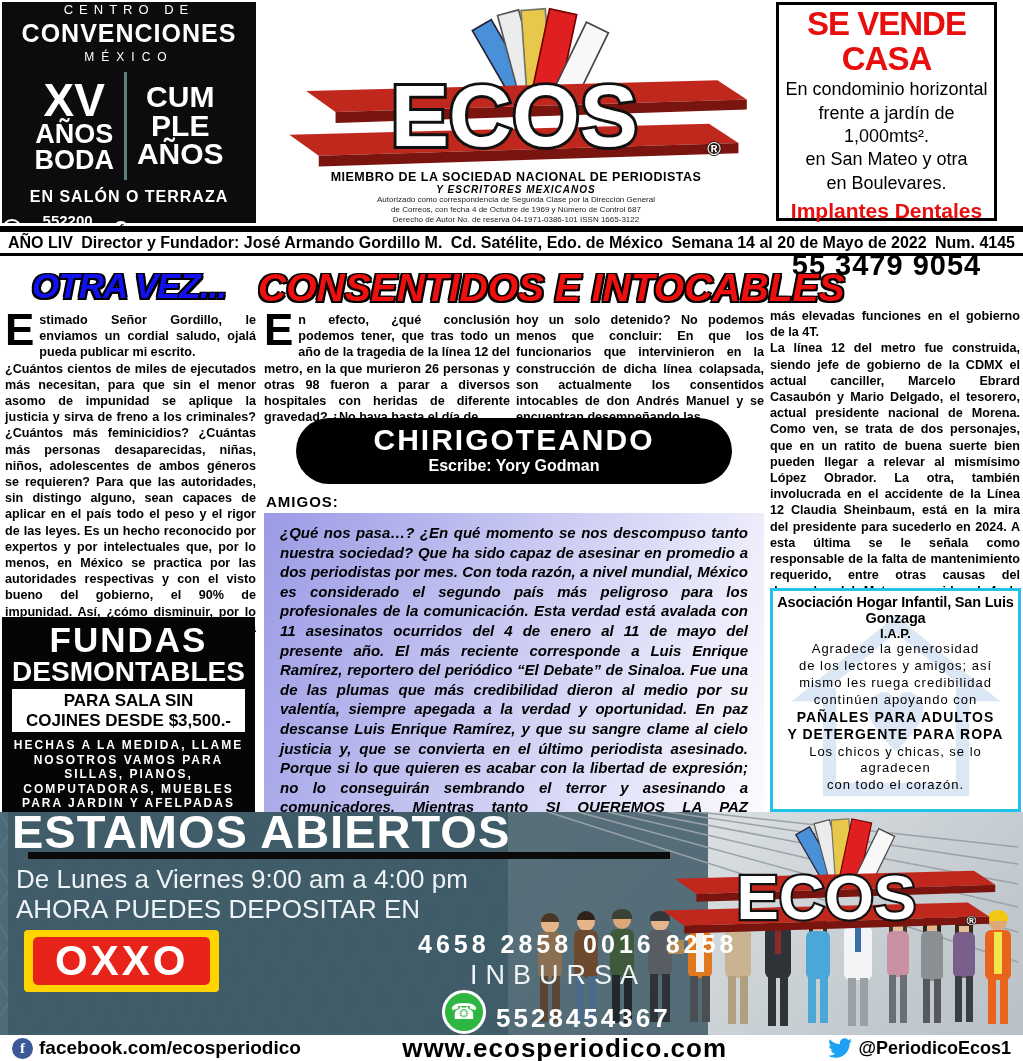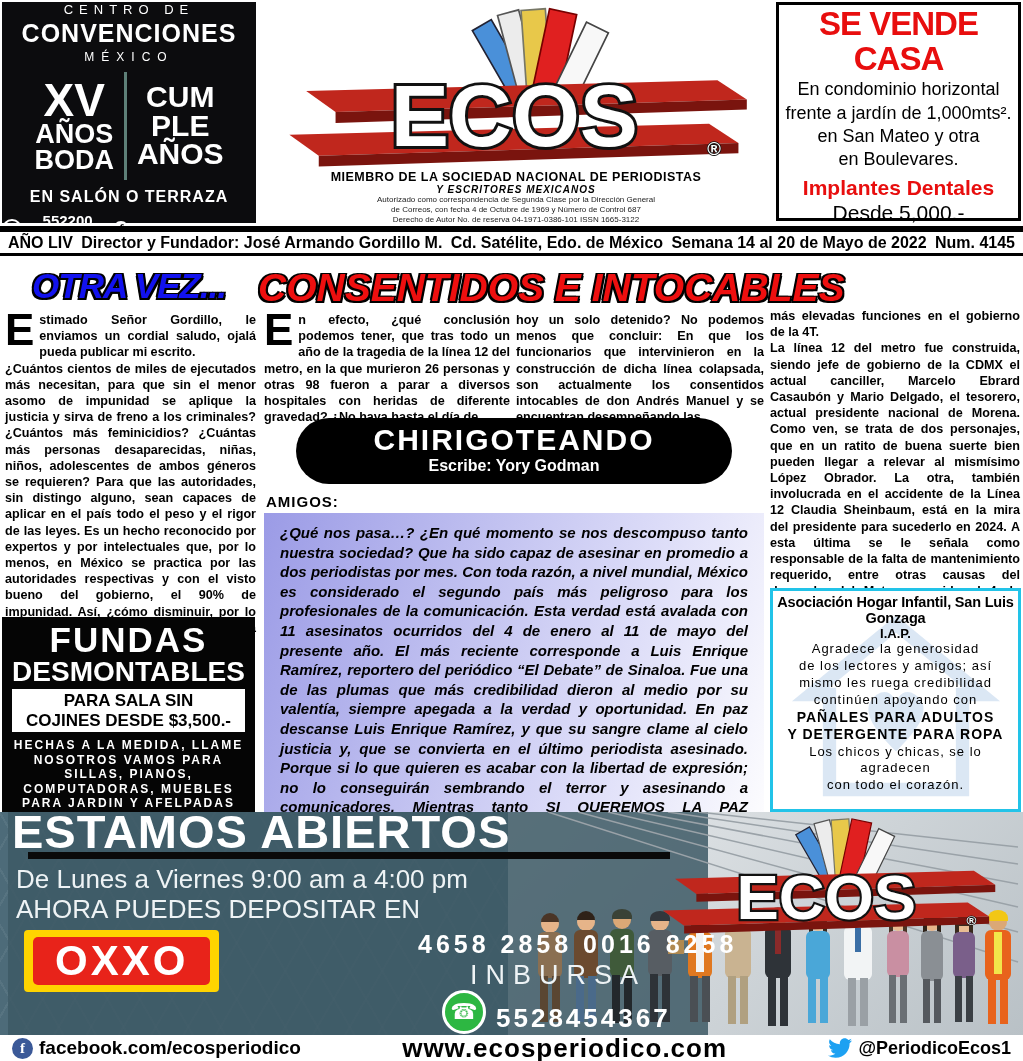--- a/index.html
+++ b/index.html
@@ -17,21 +17,21 @@
   .conv-mid{font-size:27px;}
   .conv-cum{font-size:30px;}
   .conv-div{width:3px;height:108px;background:#5e8078;}
   .conv-tag{font-size:16px;font-weight:bold;margin-top:8px;letter-spacing:1px;}
   .conv-contact{display:flex;justify-content:center;align-items:center;gap:5px;margin-top:6px;
                 font-size:15px;font-weight:bold;}
   .ring-icon{display:inline-flex;width:17px;height:17px;border:2px solid #fff;border-radius:50%;
              align-items:center;justify-content:center;font-size:10px;line-height:1;}
   .fb-dot{display:inline-flex;width:17px;height:17px;background:#fff;color:#0c0c0e;border-radius:50%;
           align-items:center;justify-content:center;font-weight:bold;font-size:13px;font-family:"Liberation Serif",serif;}
-  #casa-ad{position:absolute;left:776px;top:2px;width:245px;height:219px;border:3px solid #000;
+  #casa-ad{position:absolute;left:776px;top:2px;width:221px;height:219px;border:3px solid #000;
            box-sizing:border-box;background:#fff;text-align:center;padding-top:2px;}
   .casa-title{color:#e80e0e;font-size:33px;font-weight:bold;letter-spacing:-1px;line-height:1.05;}
   .casa-body{font-size:18px;line-height:1.3;margin-top:2px;}
   .casa-imp{color:#e80e0e;font-size:21px;font-weight:bold;margin-top:4px;}
   .casa-desde{font-size:21px;margin-top:1px;}
   .casa-phone{font-size:29px;font-weight:bold;letter-spacing:1px;margin-top:1px;}
   
   #logo-top{position:absolute;left:260px;top:2px;width:512px;height:223px;text-align:center;}
   .member1{font-size:12.5px;font-weight:bold;letter-spacing:.5px;margin-top:-4px;}
   .member2{font-size:10px;font-weight:bold;letter-spacing:1px;font-style:italic;}

